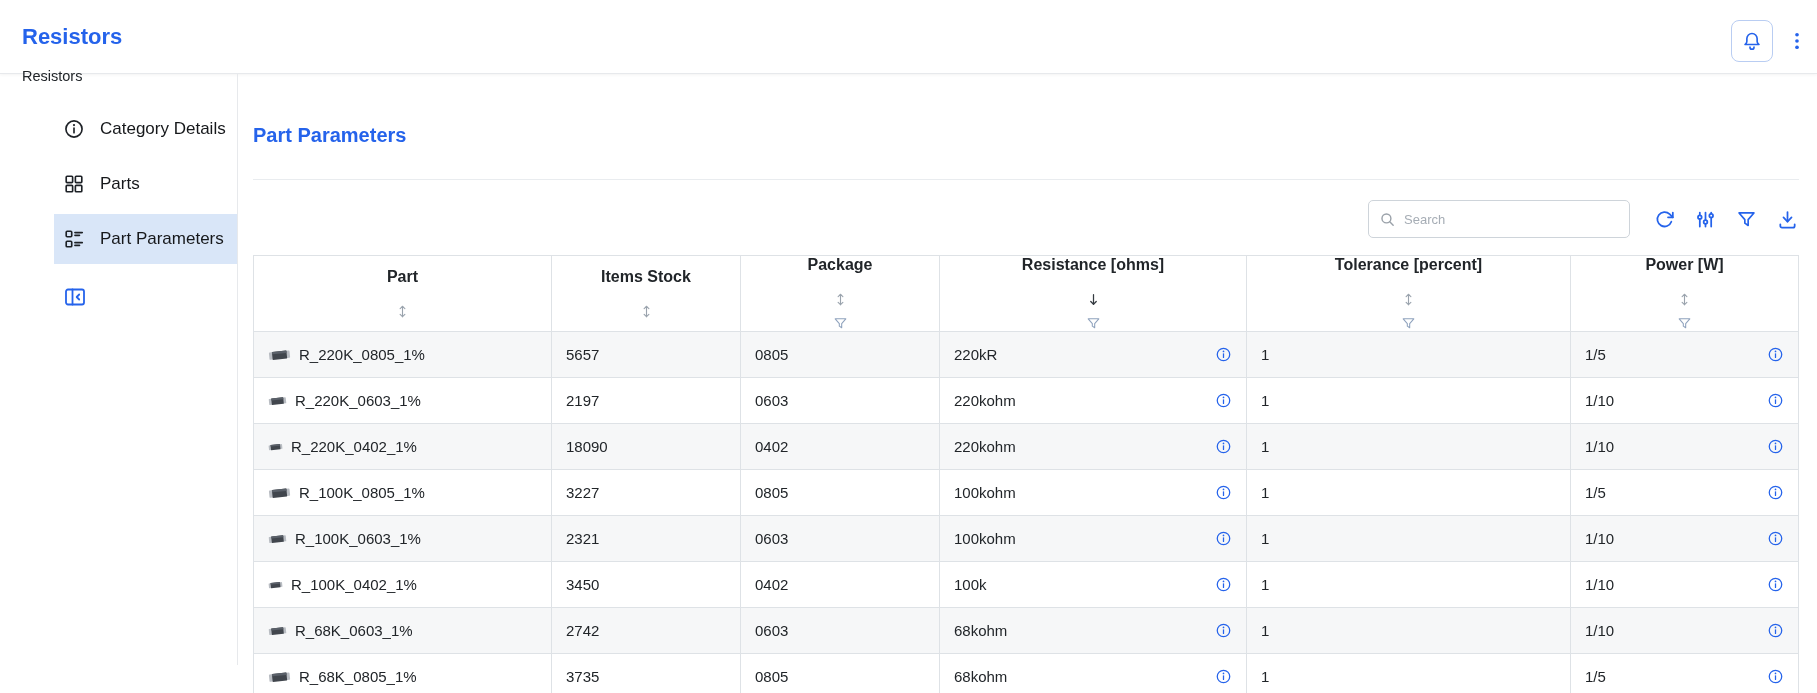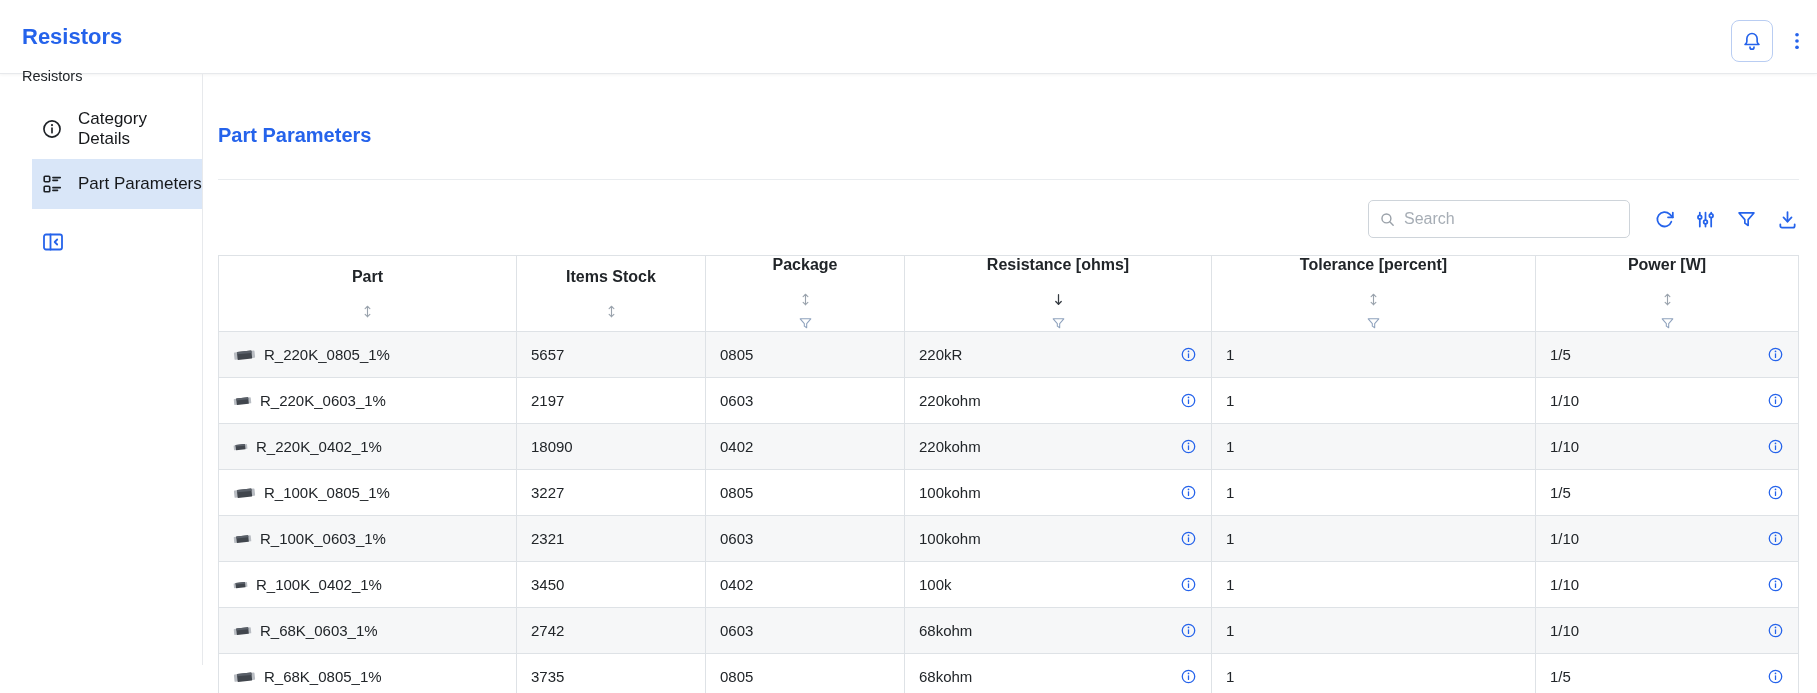--- a/index.html
+++ b/index.html
@@ -34,21 +34,21 @@
   .bell-btn span { width:22px; height:22px; }
   .kebab-btn {
     width:24px; height:42px; border:none; background:none;
     color:var(--accent, #2563eb);
     display:flex; align-items:center; justify-content:center; cursor:pointer;
   }
   .kebab-btn span { width:22px; height:22px; }
 
   
   .content { display:flex; height:591px; }
-  .sidebar { width:203px; flex:none; border-right:1px solid var(--divider, #e7e9ec); padding-top:30px; }
+  .sidebar { width:238px; flex:none; border-right:1px solid var(--divider, #e7e9ec); padding-top:30px;padding-left:22px; }
   .sb-item {
     display:flex; align-items:center; gap:15px;
     height:50px; margin:0 0 5px 32px; padding-left:9px;
     font-size:17px; color:#16181b; cursor:pointer;
   }
   .sb-item.selected { background:var(--selected-bg, #d9e6f8); }
   .sb-icon { width:22px; height:22px; color:#1d2126; flex:none; }
   .collapse-btn {
     margin:16px 0 0 41px; width:24px; height:24px;
     border:none; background:none; color:var(--accent, #2563eb); cursor:pointer; padding:0;
@@ -59,21 +59,21 @@
   .rule { border:none; border-top:1px solid #e9ecef; margin-top:32px; }
 
   
   .toolbar { display:flex; justify-content:flex-end; align-items:center; gap:22px; margin-top:20px; height:38px; }
   .search-box {
     display:flex; align-items:center; gap:8px;
     width:262px; height:38px; padding:0 10px;
     border:1px solid #ced4da; border-radius:5px; color:#9aa1a9;
   }
   .search-icon-slot { width:17px; height:17px; flex:none; }
-  .search-box input { border:none; outline:none; flex:1; min-width:0; font-family:inherit; font-size:16px; color:#3b82f6; }
+  .search-box input { border:none; outline:none; flex:1; min-width:0; font-family:inherit; font-size:13px; color:#3b82f6; }
   .search-box input::placeholder { color:#a6adb5; }
   .toolbar-buttons { display:flex; align-items:center; gap:17px; }
   .tool-btn { width:24px; height:24px; border:none; background:none; color:var(--accent, #2563eb); cursor:pointer; padding:0;
     display:flex; align-items:center; justify-content:center; }
   .tool-btn .tool-icon { width:21px; height:21px; }
 
   
   .grid { margin-top:17px; width:100%; border-collapse:collapse; table-layout:fixed; }
   .grid th, .grid td { border:1px solid var(--border, #dee2e6); }
   .grid thead th { height:46px; padding:0 12px; background:#fff; text-align:left; font-size:16px; font-weight:700; cursor:pointer; }
@@ -127,20 +127,31 @@
       <div>
           <div class="sb-item">
     <span class="sb-icon" data-icon="info-icon">
               <svg viewBox="0 0 24 24" fill="none" stroke="currentColor" stroke-linecap="round" stroke-linejoin="round" stroke-width="1.8">
                 <circle cx="12" cy="12" r="8.8"></circle>
                 <path d="M12 11v5.2"></path>
                 <circle cx="12" cy="7.7" r="1.2" fill="currentColor" stroke="none"></circle>
               </svg>
             </span>
     <span class="sb-label">Category Details</span>
+  </div>
+          <div class="sb-item">
+    <span class="sb-icon" data-icon="grid-icon">
+              <svg viewBox="0 0 24 24" fill="none" stroke="currentColor" stroke-linecap="round" stroke-linejoin="round" stroke-width="1.8">
+                <rect x="3.5" y="3.5" width="7" height="7" rx="1"></rect>
+                <rect x="13.5" y="3.5" width="7" height="7" rx="1"></rect>
+                <rect x="3.5" y="13.5" width="7" height="7" rx="1"></rect>
+                <rect x="13.5" y="13.5" width="7" height="7" rx="1"></rect>
+              </svg>
+            </span>
+    <span class="sb-label">Parts</span>
   </div>
           <div class="sb-item selected">
     <span class="sb-icon" data-icon="list-details-icon">
               <svg viewBox="0 0 24 24" fill="none" stroke="currentColor" stroke-linecap="round" stroke-linejoin="round" stroke-width="1.8">
                 <rect x="3.5" y="3.5" width="6" height="6" rx="1"></rect>
                 <rect x="3.5" y="14.5" width="6" height="6" rx="1"></rect>
                 <path d="M13 5h8M13 8h5M13 16h8M13 19h5"></path>
               </svg>
             </span>
     <span class="sb-label">Part Parameters</span>

